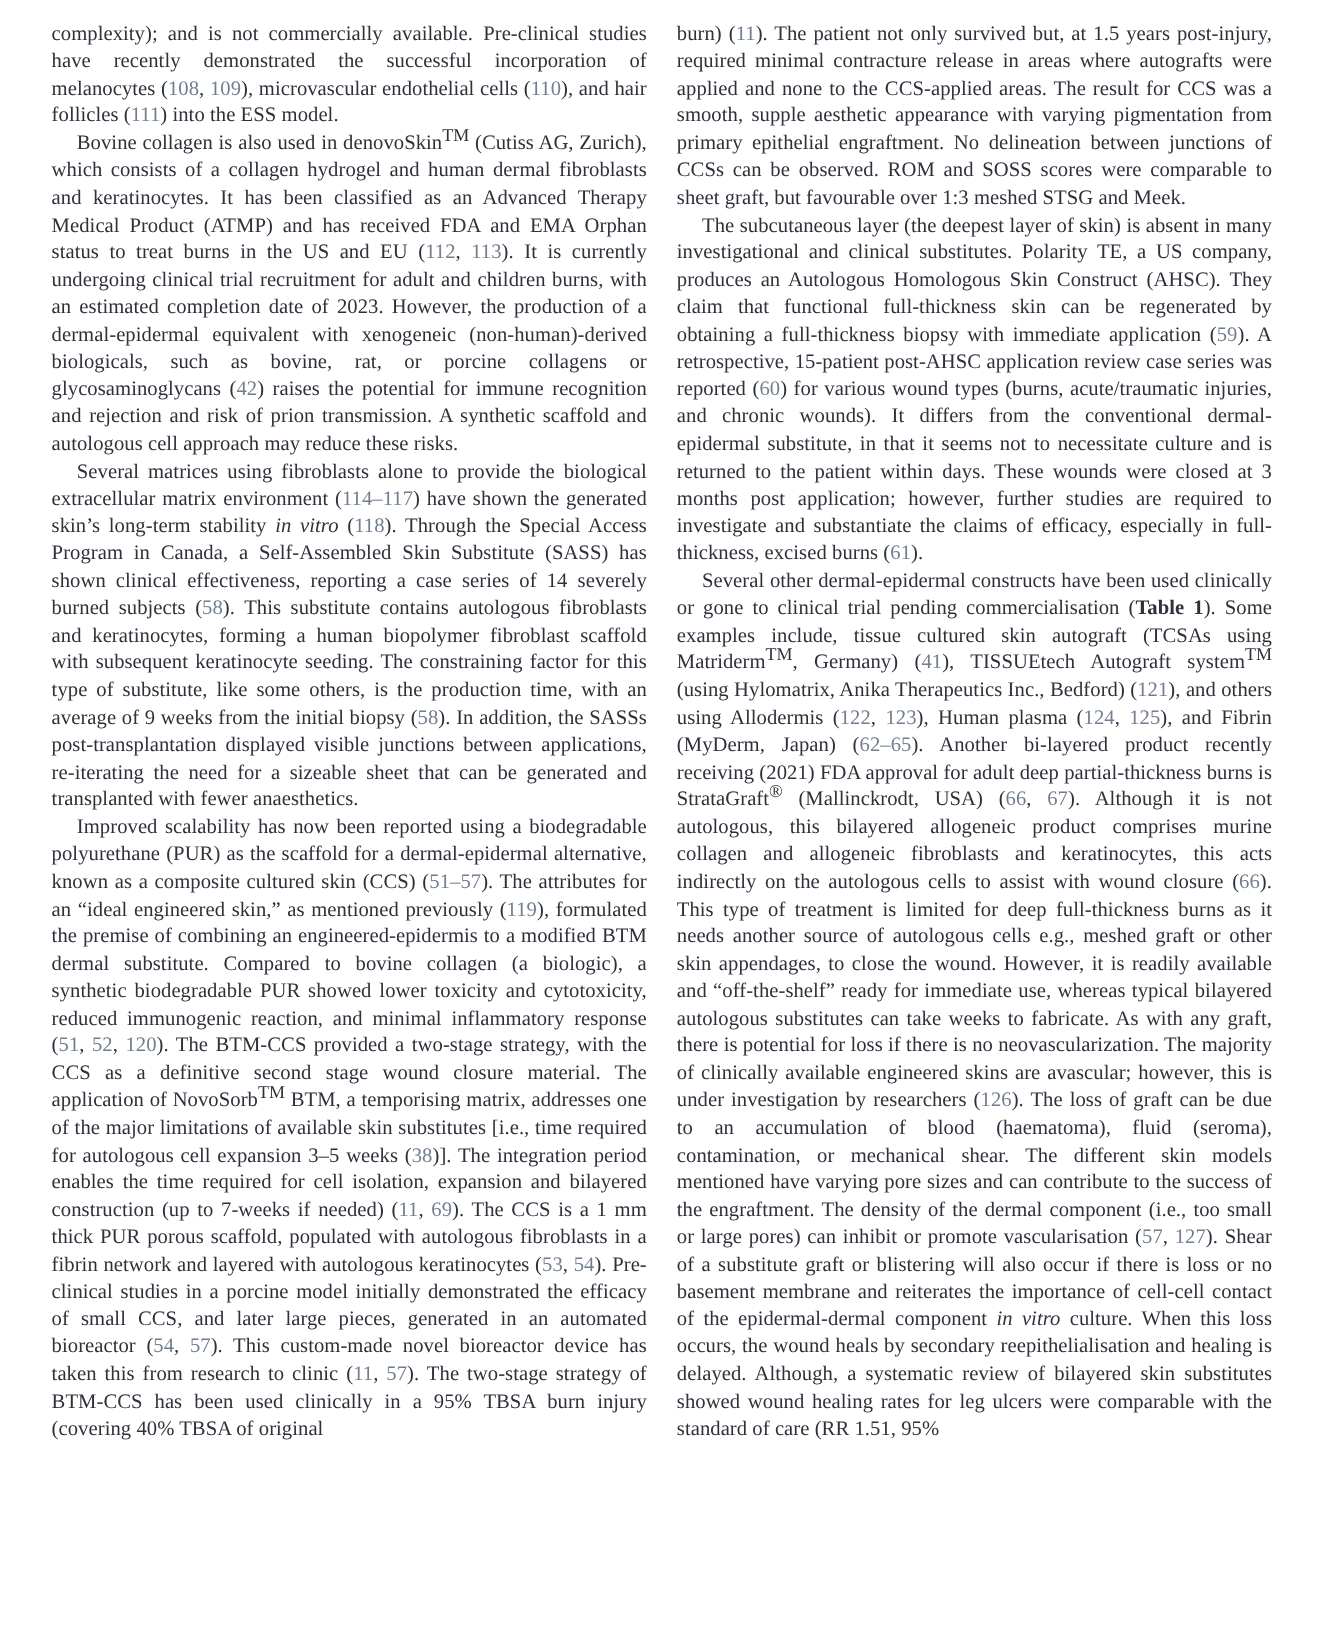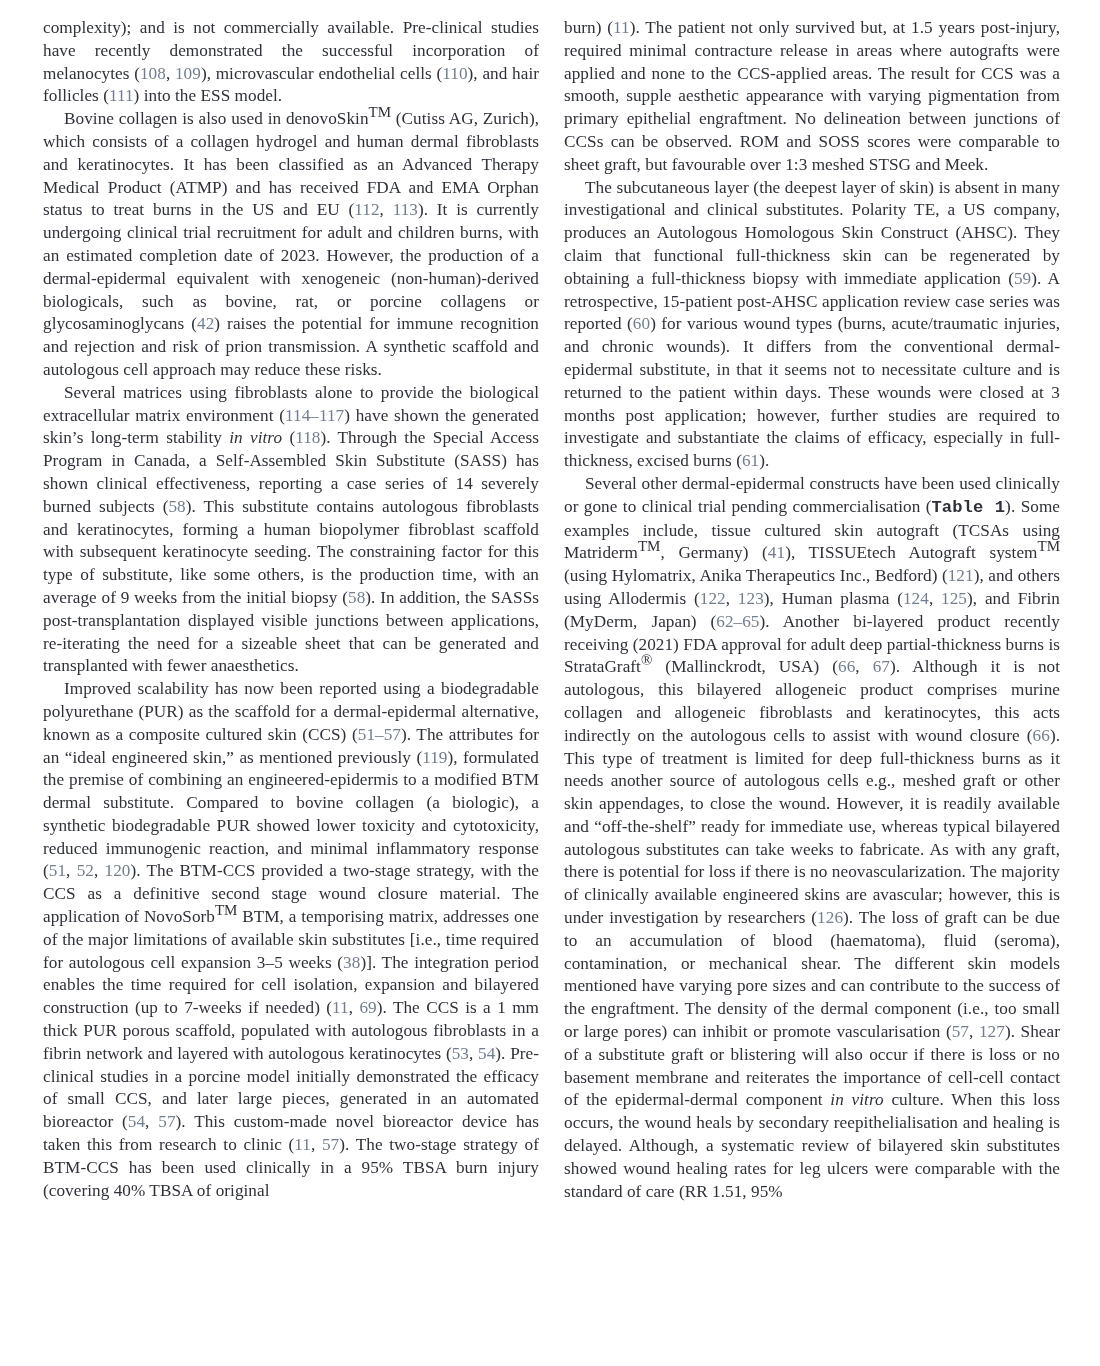--- a/index.html
+++ b/index.html
@@ -34,21 +34,21 @@
   }
   .para.indent{text-indent:21px;}
   .cit{color:var(--citation);margin-top:20px;}
   .para sup{
     font-size:15px;
     line-height:0;
     vertical-align:super;
     letter-spacing:0;
   }
   .para em{}
-  .para strong{font-weight:bold;font-family:Liberation Mono, monospace;}
+  .para strong{font-weight:bold;}
 </style>
 </head>
 <body>
 
 <div class="page">
   <div class="col">
       <p class="para"><span>complexity); and is not commercially available. Pre-clinical studies have recently demonstrated the successful incorporation of melanocytes (</span><span class="cit">108</span><span>, </span><span class="cit">109</span><span>), microvascular endothelial cells (</span><span class="cit">110</span><span>), and hair follicles (</span><span class="cit">111</span><span>) into the ESS model.</span></p>
       <p class="para indent"><span>Bovine collagen is also used in denovoSkin</span><sup>TM</sup><span> (Cutiss AG, Zurich), which consists of a collagen hydrogel and human dermal fibroblasts and keratinocytes. It has been classified as an Advanced Therapy Medical Product (ATMP) and has received FDA and EMA Orphan status to treat burns in the US and EU (</span><span class="cit">112</span><span>, </span><span class="cit">113</span><span>). It is currently undergoing clinical trial recruitment for adult and children burns, with an estimated completion date of 2023. However, the production of a dermal-epidermal equivalent with xenogeneic (non-human)-derived biologicals, such as bovine, rat, or porcine collagens or glycosaminoglycans (</span><span class="cit">42</span><span>) raises the potential for immune recognition and rejection and risk of prion transmission. A synthetic scaffold and autologous cell approach may reduce these risks.</span></p>
       <p class="para indent"><span>Several matrices using fibroblasts alone to provide the biological extracellular matrix environment (</span><span class="cit">114–117</span><span>) have shown the generated skin’s long-term stability </span><em>in vitro</em><span> (</span><span class="cit">118</span><span>). Through the Special Access Program in Canada, a Self-Assembled Skin Substitute (SASS) has shown clinical effectiveness, reporting a case series of 14 severely burned subjects (</span><span class="cit">58</span><span>). This substitute contains autologous fibroblasts and keratinocytes, forming a human biopolymer fibroblast scaffold with subsequent keratinocyte seeding. The constraining factor for this type of substitute, like some others, is the production time, with an average of 9 weeks from the initial biopsy (</span><span class="cit">58</span><span>). In addition, the SASSs post-transplantation displayed visible junctions between applications, re-iterating the need for a sizeable sheet that can be generated and transplanted with fewer anaesthetics.</span></p>
       <p class="para indent"><span>Improved scalability has now been reported using a biodegradable polyurethane (PUR) as the scaffold for a dermal-epidermal alternative, known as a composite cultured skin (CCS) (</span><span class="cit">51–57</span><span>). The attributes for an “ideal engineered skin,” as mentioned previously (</span><span class="cit">119</span><span>), formulated the premise of combining an engineered-epidermis to a modified BTM dermal substitute. Compared to bovine collagen (a biologic), a synthetic biodegradable PUR showed lower toxicity and cytotoxicity, reduced immunogenic reaction, and minimal inflammatory response (</span><span class="cit">51</span><span>, </span><span class="cit">52</span><span>, </span><span class="cit">120</span><span>). The BTM-CCS provided a two-stage strategy, with the CCS as a definitive second stage wound closure material. The application of NovoSorb</span><sup>TM</sup><span> BTM, a temporising matrix, addresses one of the major limitations of available skin substitutes [i.e., time required for autologous cell expansion 3–5 weeks (</span><span class="cit">38</span><span>)]. The integration period enables the time required for cell isolation, expansion and bilayered construction (up to 7-weeks if needed) (</span><span class="cit">11</span><span>, </span><span class="cit">69</span><span>). The CCS is a 1 mm thick PUR porous scaffold, populated with autologous fibroblasts in a fibrin network and layered with autologous keratinocytes (</span><span class="cit">53</span><span>, </span><span class="cit">54</span><span>). Pre-clinical studies in a porcine model initially demonstrated the efficacy of small CCS, and later large pieces, generated in an automated bioreactor (</span><span class="cit">54</span><span>, </span><span class="cit">57</span><span>). This custom-made novel bioreactor device has taken this from research to clinic (</span><span class="cit">11</span><span>, </span><span class="cit">57</span><span>). The two-stage strategy of BTM-CCS has been used clinically in a 95% TBSA burn injury (covering 40% TBSA of original</span></p>

